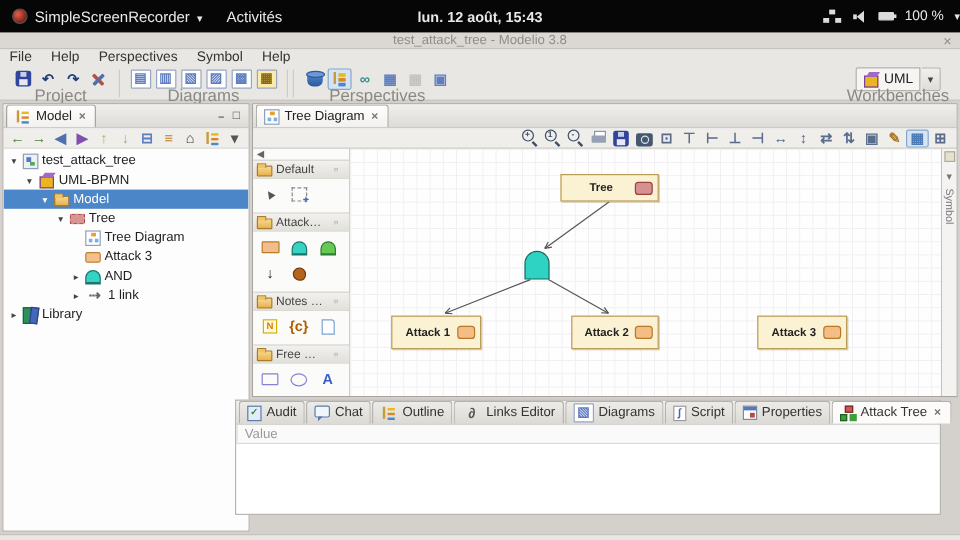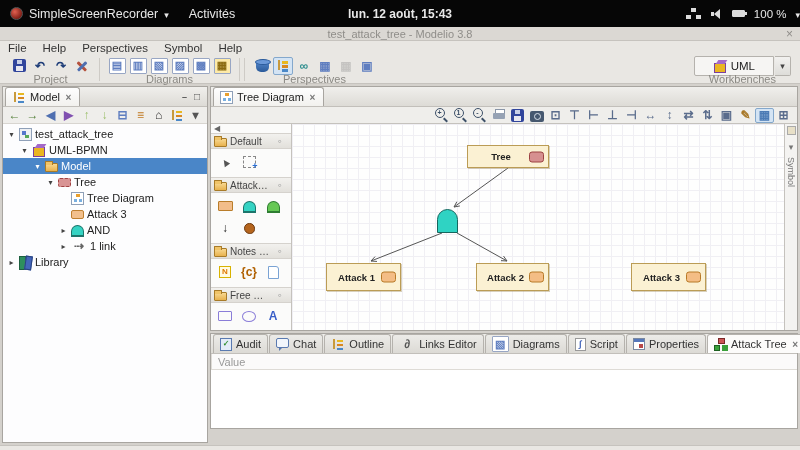--- a/index.html
+++ b/index.html
@@ -24,28 +24,28 @@
 .titlebar{position:absolute;left:0;top:27px;width:800px;height:14px;background:#dbd8d3;border-bottom:1px solid #c6c3be;display:flex;align-items:center;justify-content:center;font-size:11px;color:#8f8d89}
 .win-close{position:absolute;right:7px;top:0;height:13px;display:flex;align-items:center;color:#8f8d89;font-size:12px}
 .win-close::before{content:"×"}
 .menubar{position:absolute;left:0;top:41px;width:800px;height:14px;background:#e9e7e3;display:flex;align-items:center;font-size:11.5px;color:#333}
 .menu-item{padding:0 8px}
 
 
 .toolbar{position:absolute;left:0;top:55px;width:800px;height:29px;background:#e9e7e3;border-bottom:1px solid #c6c3be;display:flex;align-items:stretch;padding:1px 4px 0}
 .tgroup{display:flex;flex-direction:column;align-items:center;padding:0 5px}
 .tgrow{display:flex;align-items:center;gap:1px;height:19px}
-.tglabel{font-size:11px;color:#8a8883;line-height:8px}
+.tglabel{font-size:14px;color:#8a8883;line-height:8px}
 .tsep{width:1px;background:#cecbc6;margin:2px 2px}
 .tbtn{display:inline-flex;align-items:center;justify-content:center;width:20px;height:18px;border:1px solid transparent;border-radius:2px;flex:0 0 auto}
 .tbtn.pressed{background:#d4e4f4;border-color:#84a8cc}
 .tbtn.disabled{opacity:.4}
 .search-input{width:64px;height:15px;border:1px solid #a5a29d;background:#fff;font-size:10px;padding:0 3px;font-family:"Liberation Sans",sans-serif}
 .dd-btn{width:13px;height:15px;border:1px solid #a5a29d;border-left:none;background:linear-gradient(#f8f7f5,#e8e6e2);display:inline-flex;align-items:center;justify-content:center;color:#555}
-.wb-select{display:inline-flex;align-items:center;gap:4px;border:1px solid #b5b2ad;background:#f6f5f3;height:20px;padding:0 18px;border-radius:2px 0 0 2px;font-size:11.5px}
+.wb-select{display:inline-flex;align-items:center;gap:4px;border:1px solid #b5b2ad;background:#f6f5f3;height:20px;padding:0 5px;border-radius:2px 0 0 2px;font-size:11.5px}
 .wb-dd{width:16px;height:20px;border:1px solid #b5b2ad;border-left:none;background:linear-gradient(#f2f1ef,#deddd9);display:inline-flex;align-items:center;justify-content:center;border-radius:0 2px 2px 0;color:#444}
 
 
 .ticon{display:inline-flex;width:16px;height:15px;align-items:center;justify-content:center;font-size:12px;line-height:1;position:relative;flex:0 0 auto;font-weight:bold}
 .i-ital{font-style:italic}
 .i-boxed{border:1px solid #98a6c4;background:#fff;width:17px;height:16px;font-size:11px;border-radius:1px}
 .i-matrix{background:#fdeaa8}
 .i-floppy{width:13px;height:13px;background:#31459c;border-radius:2px}
 .i-floppy::before{content:"";position:absolute;left:3px;bottom:1px;width:7px;height:5px;background:#e8e8f0}
 .i-floppy::after{content:"";position:absolute;left:4px;top:1px;width:5px;height:4px;background:#c8d0e8}
@@ -105,21 +105,21 @@
 .i-props::before{content:"";position:absolute;left:0;top:0;right:0;height:3px;background:#5577bb}
 .i-props::after{content:"";position:absolute;right:1px;bottom:1px;width:4px;height:4px;background:#b84848}
 .i-atree{width:13px;height:13px}
 .i-atree::before{content:"";position:absolute;left:4px;top:0;width:5px;height:4px;background:#cc5555;border:1px solid #7a2828}
 .i-atree::after{content:"";position:absolute;left:0;bottom:0;width:4px;height:4px;background:#3aa03a;border:1px solid #1d6020;box-shadow:8px 0 0 #3aa03a}
 
 
 .panel{position:absolute;background:#fcfcfd;border:1px solid #a8a5a0}
 #left-panel{left:2px;top:86px;width:206px;height:357px}
 #editor-panel{left:210px;top:86px;width:588px;height:245px}
-#bottom-panel{left:210px;top:333px;width:588px;height:96px}
+#bottom-panel{left:196px;top:333px;width:588px;height:96px}
 .ptabbar{height:20px;background:linear-gradient(#f0efec,#dddbd6);border-bottom:1px solid #c2bfba;display:flex;align-items:flex-end;padding:0 2px}
 .etab{height:19px;display:flex;align-items:center;gap:4px;padding:0 6px;font-size:11px;background:linear-gradient(#fefefe,#f2f1ee);border:1px solid #a8a5a0;border-bottom:none;border-radius:3px 3px 0 0}
 .tclose{width:9px;display:inline-flex;justify-content:center;color:#777;font-weight:bold;font-size:10px}
 .tclose::before{content:"×"}
 .winbtns{margin-left:auto;display:flex;gap:7px;align-items:center;padding:0 5px 4px 0;color:#555;font-size:9px;font-weight:bold}
 .wmin::before{content:"–"}
 .wmax::before{content:"□";font-size:10px}
 .ltoolbar{height:17px;display:flex;align-items:center;gap:1px;padding:0 3px;background:#efeeeb;border-bottom:1px solid #d8d5d0}
 .ltoolbar .tbtn{width:17px;height:15px;font-size:12px}
 .tree{overflow:hidden;height:calc(100% - 37px);background:#fdfdfe;padding-top:2px}

